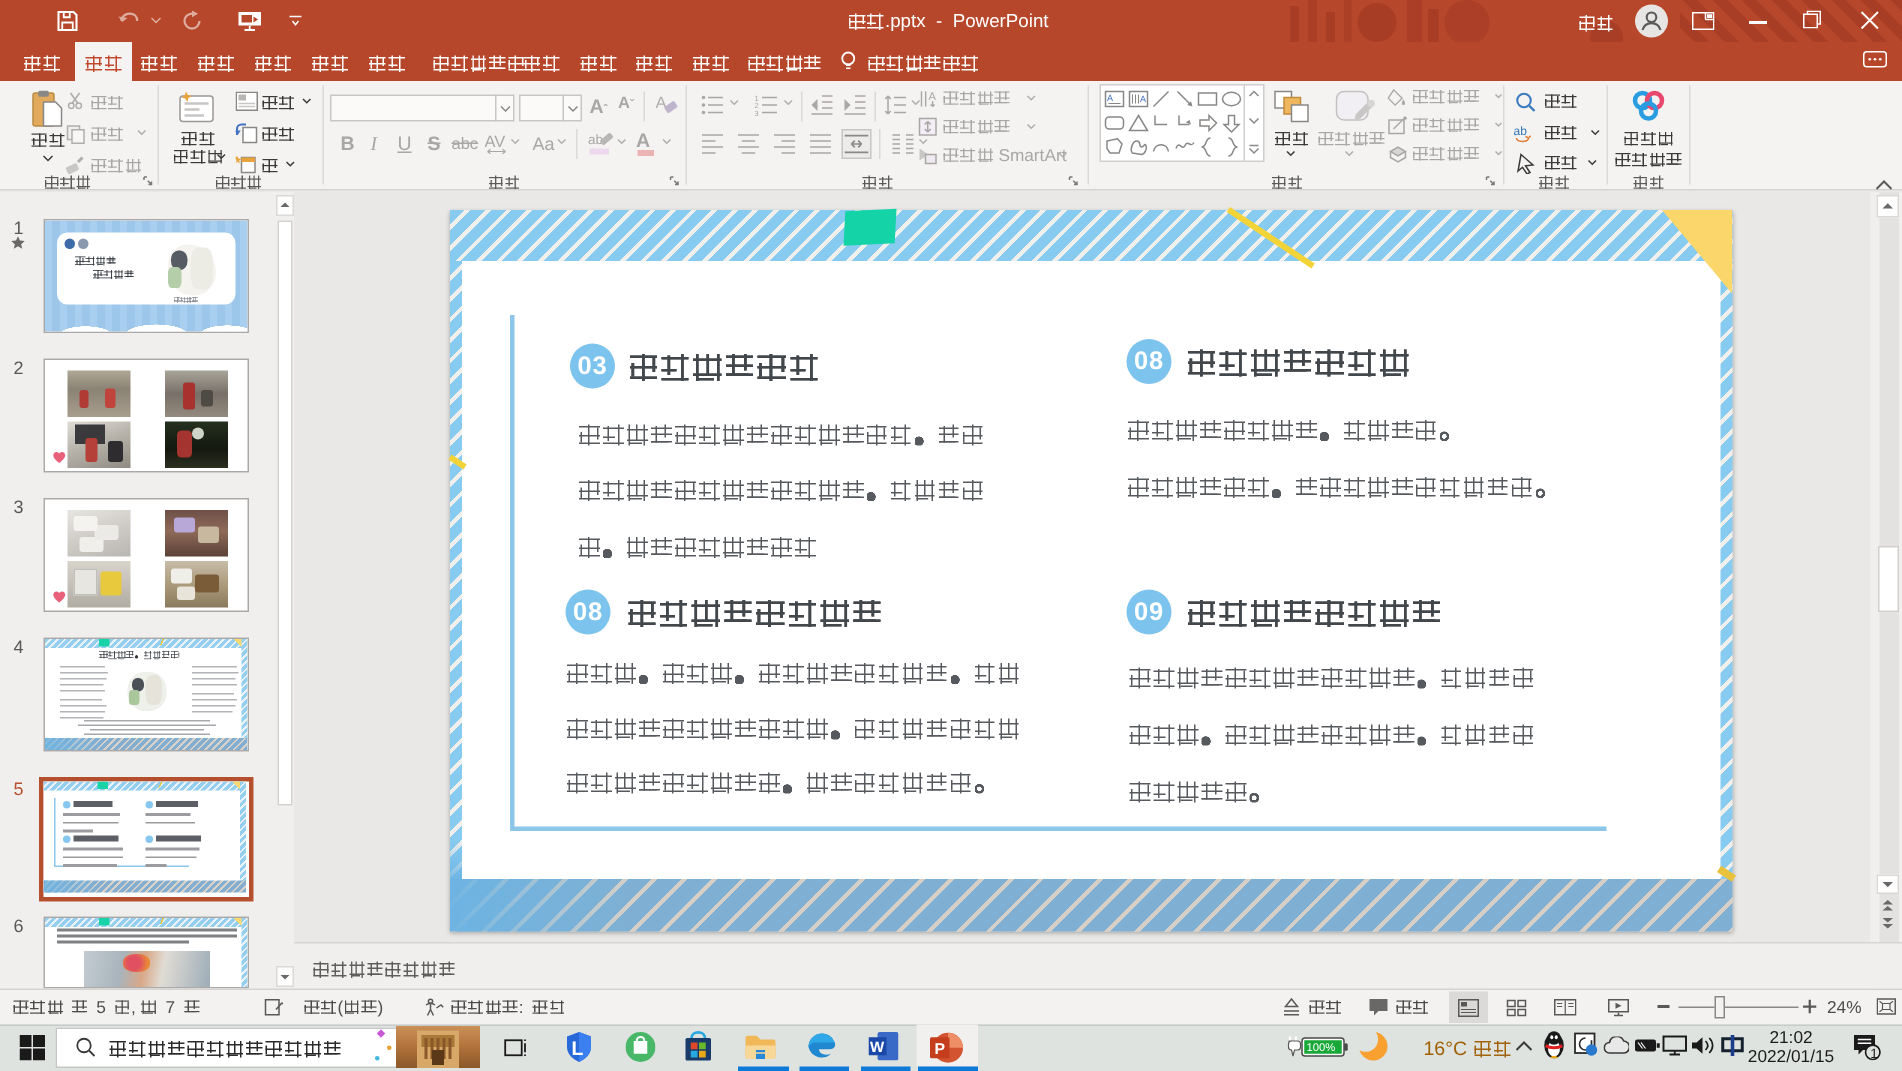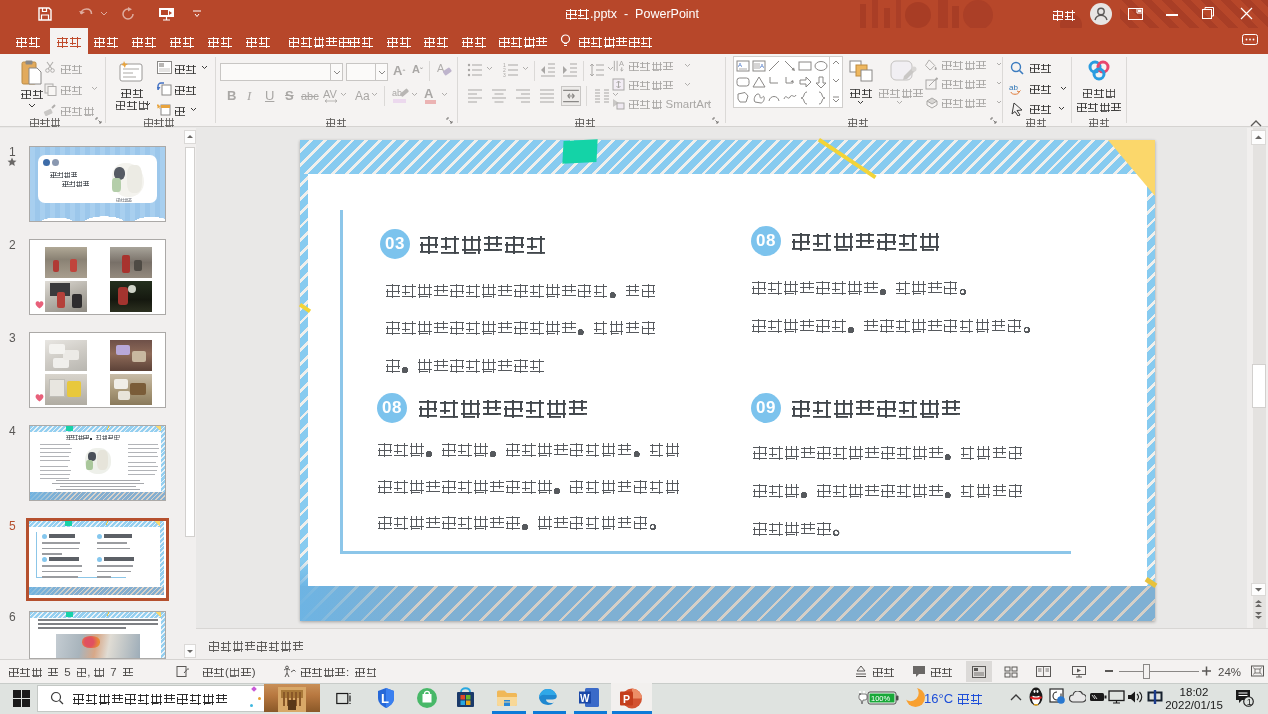--- a/index.html
+++ b/index.html
@@ -1067,21 +1067,21 @@
       <rect x="12.5" y="4.5" width="25" height="9" fill="#18a838"></rect>
       <text x="14" y="11.8" font-size="7.5" fill="#fff" font-family="Liberation Sans">100%</text>
     </svg>
   </div>
 <div class="ab" style="left:905px;top:687px;width:21px;height:21px;">
     <svg width="21" height="21" viewBox="0 0 21 21">
       <circle cx="10.5" cy="10.5" r="9.5" fill="#f8a030"></circle>
       <circle cx="5.5" cy="6" r="8.2" fill="#dfe3e0"></circle>
     </svg>
   </div>
-<div class="ab nw" style="left:924px;top:691px;width:70px;height:14px;color:#1d4ed8;font-size:13px;">16°C <i class="g"></i><i class="h"></i></div>
+<div class="ab nw" style="left:949px;top:691px;width:70px;height:14px;color:#a16207;font-size:13px;">16°C <i class="g"></i><i class="h"></i></div>
 <div class="ab" style="left:1010px;top:694px;width:12px;height:7px;">
     <svg width="12" height="7" viewBox="0 0 12 7">
       <path d="M1 6l5-5 5 5" stroke="#3a3a3a" stroke-width="1.3" fill="none"></path>
     </svg>
   </div>
 <div class="ab" style="left:1029px;top:687px;width:14px;height:19px;">
     <svg width="14" height="19" viewBox="0 0 14 19">
       <ellipse cx="7" cy="10" rx="6.5" ry="8.5" fill="#1a1a1a"></ellipse>
       <ellipse cx="7" cy="12" rx="4" ry="5.5" fill="#fff"></ellipse>
       <ellipse cx="7" cy="5" rx="4.5" ry="4.5" fill="#1a1a1a"></ellipse>
@@ -1121,21 +1121,21 @@
       <path d="M1 5h3l4-3.5v11L4 9H1z" fill="#1a1a1a"></path>
       <path d="M10 4c2 2 2 4 0 6M12.5 2c3 3 3 7 0 10" stroke="#1a1a1a" fill="none" stroke-width="1.1"></path>
     </svg>
   </div>
 <div class="ab" style="left:1147px;top:689px;width:16px;height:16px;">
     <svg width="16" height="16" viewBox="0 0 16 16">
       <rect x="1.5" y="3.5" width="13" height="8" fill="none" stroke="#16212e" stroke-width="2"></rect>
       <path d="M8 1v14" stroke="#1c3c8c" stroke-width="2.4"></path>
     </svg>
   </div>
-<div class="ab" style="left:1166px;top:686px;width:56px;height:12px;color:#1a1a1a;font-size:11.5px;text-align:center;">18:02</div>
+<div class="ab" style="left:1166px;top:686px;width:56px;height:12px;color:#1a1a1a;font-size:11.5px;text-align:center;">21:02</div>
 <div class="ab" style="left:1158px;top:699px;width:72px;height:12px;color:#1a1a1a;font-size:11.5px;text-align:center;">2022/01/15</div>
 <div class="ab" style="left:1234px;top:688px;width:20px;height:19px;">
     <svg width="20" height="19" viewBox="0 0 20 19">
       <path d="M2 2h14v10H8l-3 3v-3H2z" fill="#1a1a1a"></path>
       <path d="M4.5 5h9M4.5 7.5h9" stroke="#fff" stroke-width="1.1"></path>
       <circle cx="14.5" cy="13.5" r="4.8" fill="#dfe3e0" stroke="#1a1a1a" stroke-width="1.1"></circle>
       <text x="12.8" y="17" font-size="9" fill="#1a1a1a" font-family="Liberation Sans">1</text>
     </svg>
   </div>
 </body></html>

